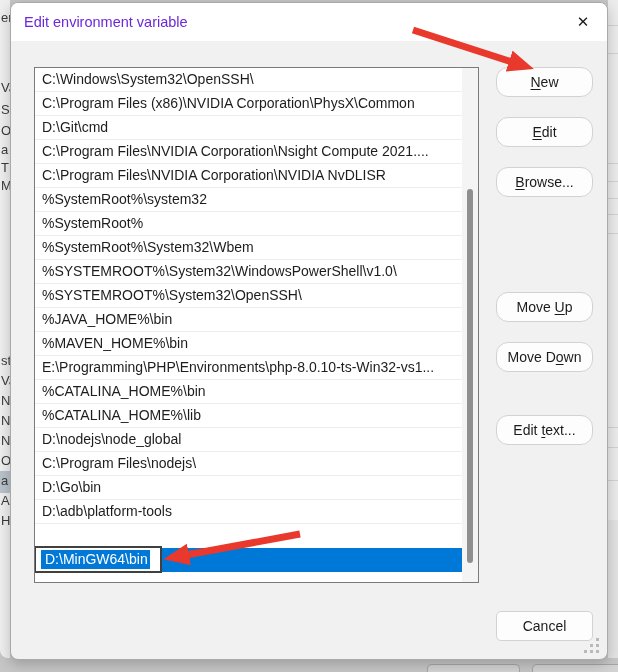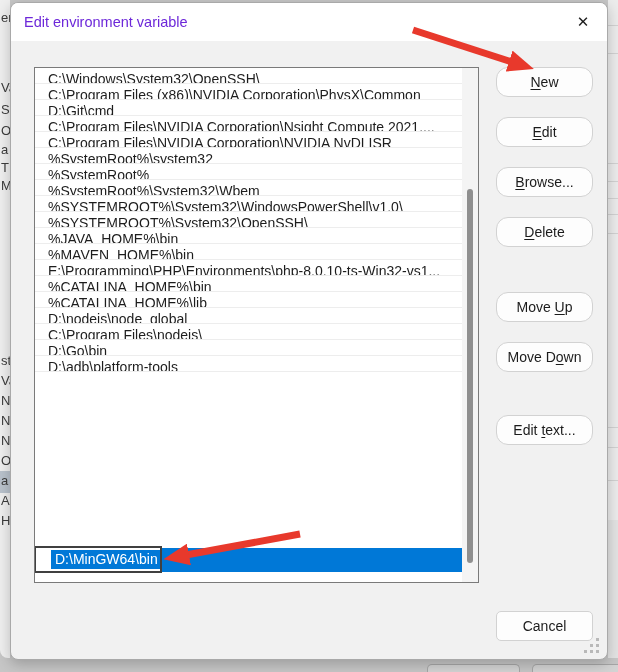--- a/index.html
+++ b/index.html
@@ -26,27 +26,27 @@
   .titlebar{position:absolute;left:0;top:0;right:0;height:38px;background:#ffffff;
             border-radius:7px 7px 0 0;}
   .title{position:absolute;left:13px;top:0;line-height:38px;font-size:14.5px;color:#6d28d9;}
   .close-btn{position:absolute;right:10px;top:5px;width:28px;height:28px;
              display:flex;align-items:center;justify-content:center;
              font-size:15px;color:#1b1b1b;cursor:default;border-radius:4px;}
   
   .listbox{position:absolute;left:23px;top:64px;width:445px;height:516px;
            background:#ffffff;border:1px solid #7a7a7a;box-sizing:border-box;}
   .list-inner{position:absolute;left:0;top:0;right:16px;bottom:0;overflow:hidden;}
-  .row{height:16px;line-height:23px;box-sizing:border-box;border-bottom:1px solid #ededed;
-       padding-left:13px;font-size:14px;color:#1d1d1d;white-space:nowrap;overflow:hidden;}
+  .row{height:24px;line-height:23px;box-sizing:border-box;border-bottom:1px solid #ededed;
+       padding-left:7px;font-size:14px;color:#1d1d1d;white-space:nowrap;overflow:hidden;}
   .row-selected{position:absolute;left:0;right:0;top:480px;height:24px;
                 background:#0078D7;}
   .inline-edit{position:absolute;left:-1px;top:-2px;width:128px;height:27px;
                background:#ffffff;border:2px solid #404040;box-sizing:border-box;
-               display:flex;align-items:center;padding-left:15px;}
+               display:flex;align-items:center;padding-left:5px;}
   .sel-chip{background:#0078D7;color:#ffffff;font-size:14px;line-height:19px;
             padding:0 2px 0 4px;white-space:nowrap;}
   .scroll-track{position:absolute;right:0;top:0;bottom:0;width:16px;background:#f4f4f4;}
   .scroll-thumb{position:absolute;left:5px;width:6px;top:121px;height:374px;
                 background:#8f8f8f;border-radius:3px;}
   
   .btn{position:absolute;width:97px;height:30px;box-sizing:border-box;
        background:#fdfdfd;border:1px solid #d2d2d2;border-radius:12px;
        font-size:14px;color:#1b1b1b;display:flex;align-items:center;justify-content:center;
        font-family:"Liberation Sans", sans-serif;}
@@ -222,23 +222,20 @@
 
   <div class="btn side btn-new">
     <span><span></span><u>N</u><span>ew</span></span>
   </div>
   <div class="btn side btn-edit">
     <span><span></span><u>E</u><span>dit</span></span>
   </div>
   <div class="btn side btn-browse">
     <span><span></span><u>B</u><span>rowse...</span></span>
   </div>
-  <div class="btn side btn-delete">
-    <span><span></span><u>D</u><span>elete</span></span>
-  </div>
   <div class="btn side btn-moveup">
     <span><span>Move </span><u>U</u><span>p</span></span>
   </div>
   <div class="btn side btn-movedown">
     <span><span>Move D</span><u>o</u><span>wn</span></span>
   </div>
   <div class="btn side btn-edittext">
     <span><span>Edit </span><u>t</u><span>ext...</span></span>
   </div>
 

